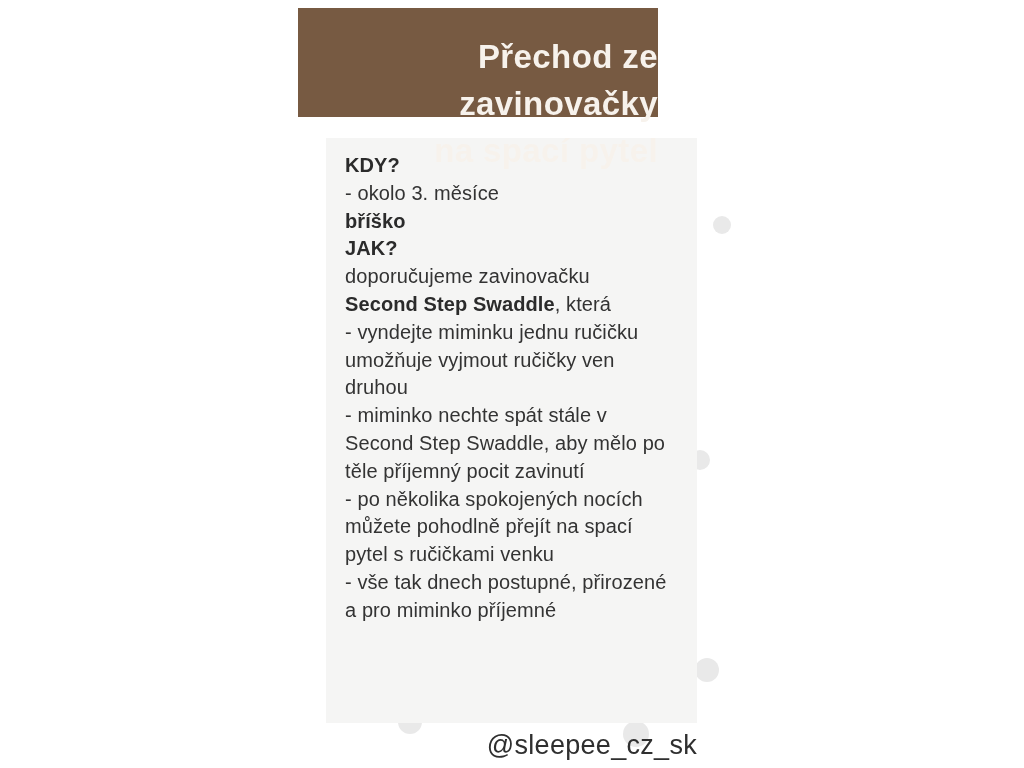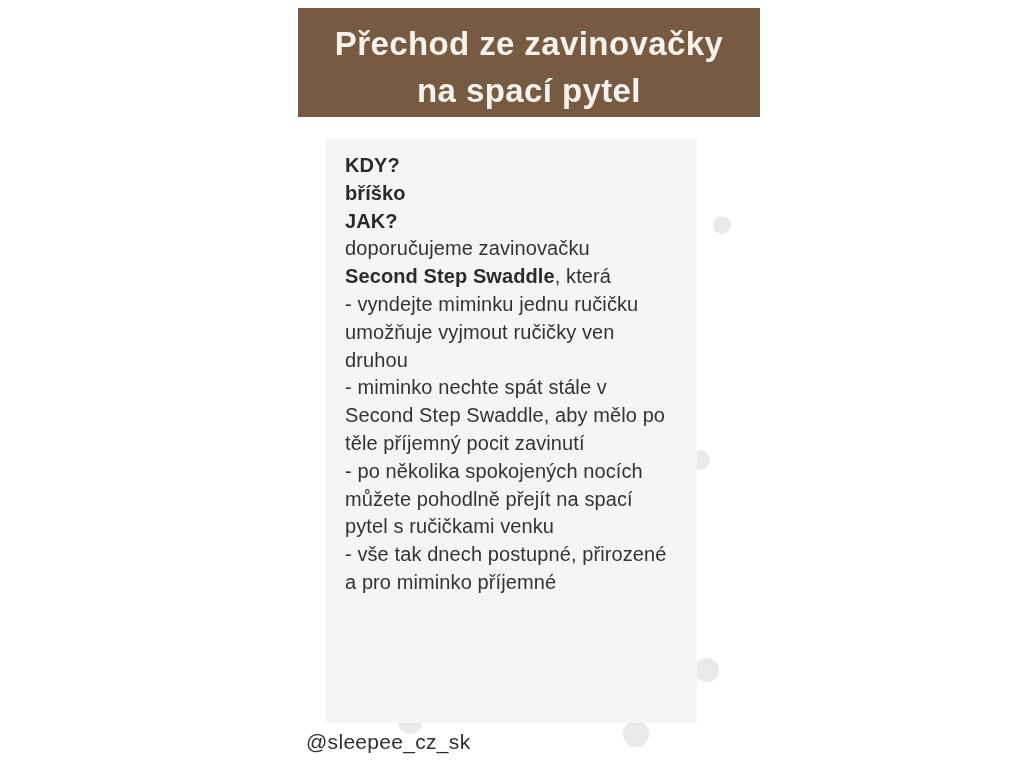--- a/index.html
+++ b/index.html
@@ -19,29 +19,29 @@
   }
   .dot{
     position:absolute;
     border-radius:50%;
     background:var(--dot_color,#e9e9e9);
     z-index:0;
   }
   .header-banner{
     position:absolute;
     left:298px; top:8px;
-    width:462px; height:109px;
+    width:360px; height:109px;
     background:var(--header_bg,#775a42);
     color:var(--header_text,#f7f2ec);
     z-index:2;
-    text-align:center;
+    text-align:right;
     font-weight:bold;
     font-size:33px;
     line-height:47px;
-    padding-top:12px;
+    padding-top:25px;
     letter-spacing:0.4px;
   }
   .content-card{
     position:absolute;
     left:326px; top:138px;
     width:371px; height:585px;
     background:var(--card_bg,#f5f5f4);
     z-index:1;
     padding:14px 17px 0 19px;
     color:var(--body_text,#333333);
@@ -49,45 +49,46 @@
   }
   .line{
     line-height:27.8px;
     white-space:nowrap;
     letter-spacing:0.1px;
   }
   .line.center{text-align:left;}
   .line b{font-weight:700;color:#2b2b2b;}
   .footer-handle{
     position:absolute;
-    left:306px; top:730px;
+    left:326px; top:730px;
     width:371px;
-    text-align:left;
+    text-align:right;
     z-index:2;
-    font-size:21px;
+    font-size:27px;
     color:#2f2f2f;
     letter-spacing:0.3px;
   }
 </style>
 </head>
 <body>
 
 <div class="dot" style="left:713px;top:216px;width:18px;height:18px;"></div>
 <div class="dot" style="left:690px;top:450px;width:20px;height:20px;"></div>
 <div class="dot" style="left:695px;top:658px;width:24px;height:24px;"></div>
 <div class="dot" style="left:623px;top:721px;width:26px;height:26px;"></div>
 <div class="dot" style="left:398px;top:710px;width:24px;height:24px;"></div>
 
 <div class="header-banner">
   <div>Přechod ze zavinovačky</div>
   <div>na spací pytel</div>
 </div>
 
 <div class="content-card" id="content-card">
     <div class="line center"><b>KDY?</b></div>
+    <div class="line left"><span>- okolo 3. měsíce</span></div>
     <div class="line left"><b>bříško</b></div>
     <div class="line center"><b>JAK?</b></div>
     <div class="line left"><span>doporučujeme zavinovačku</span></div>
     <div class="line left"><b>Second Step Swaddle</b><span>, která</span></div>
     <div class="line left"><span>- vyndejte miminku jednu ručičku</span></div>
     <div class="line left"><span>umožňuje vyjmout ručičky ven</span></div>
     <div class="line left"><span>druhou</span></div>
     <div class="line left"><span>- miminko nechte spát stále v</span></div>
     <div class="line left"><span>Second Step Swaddle, aby mělo po</span></div>
     <div class="line left"><span>těle příjemný pocit zavinutí</span></div>

